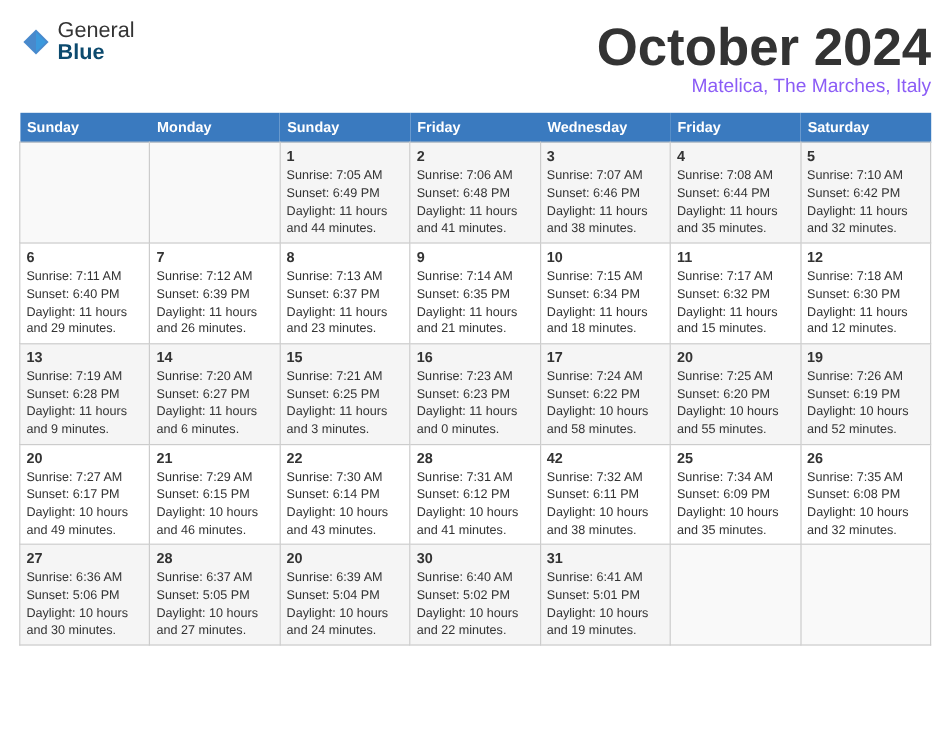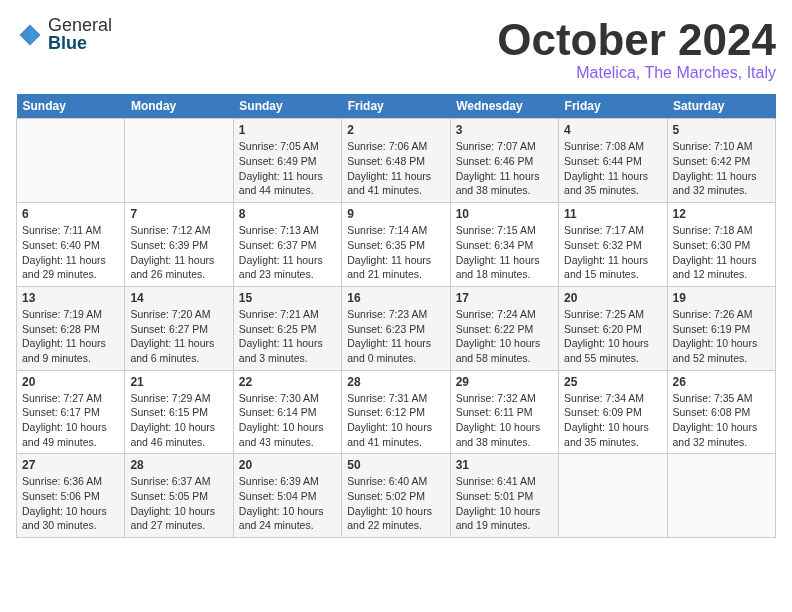--- a/index.html
+++ b/index.html
@@ -227,21 +227,21 @@
           </td>
           <td>
             <span class="day-num">22</span>
             <div class="day-info">Sunrise: 7:30 AM<br>Sunset: 6:14 PM<br>Daylight: 10 hours and 43 minutes.</div>
           </td>
           <td>
             <span class="day-num">28</span>
             <div class="day-info">Sunrise: 7:31 AM<br>Sunset: 6:12 PM<br>Daylight: 10 hours and 41 minutes.</div>
           </td>
           <td>
-            <span class="day-num">29</span>
+            <span class="day-num">42</span>
             <div class="day-info">Sunrise: 7:32 AM<br>Sunset: 6:11 PM<br>Daylight: 10 hours and 38 minutes.</div>
           </td>
           <td>
             <span class="day-num">25</span>
             <div class="day-info">Sunrise: 7:34 AM<br>Sunset: 6:09 PM<br>Daylight: 10 hours and 35 minutes.</div>
           </td>
           <td>
             <span class="day-num">26</span>
             <div class="day-info">Sunrise: 7:35 AM<br>Sunset: 6:08 PM<br>Daylight: 10 hours and 32 minutes.</div>
           </td>
@@ -253,21 +253,21 @@
           </td>
           <td>
             <span class="day-num">28</span>
             <div class="day-info">Sunrise: 6:37 AM<br>Sunset: 5:05 PM<br>Daylight: 10 hours and 27 minutes.</div>
           </td>
           <td>
             <span class="day-num">20</span>
             <div class="day-info">Sunrise: 6:39 AM<br>Sunset: 5:04 PM<br>Daylight: 10 hours and 24 minutes.</div>
           </td>
           <td>
-            <span class="day-num">50</span>
+            <span class="day-num">30</span>
             <div class="day-info">Sunrise: 6:40 AM<br>Sunset: 5:02 PM<br>Daylight: 10 hours and 22 minutes.</div>
           </td>
           <td>
             <span class="day-num">31</span>
             <div class="day-info">Sunrise: 6:41 AM<br>Sunset: 5:01 PM<br>Daylight: 10 hours and 19 minutes.</div>
           </td>
           <td class="empty-cell"></td>
           <td class="empty-cell"></td>
         </tr>
       </tbody>

